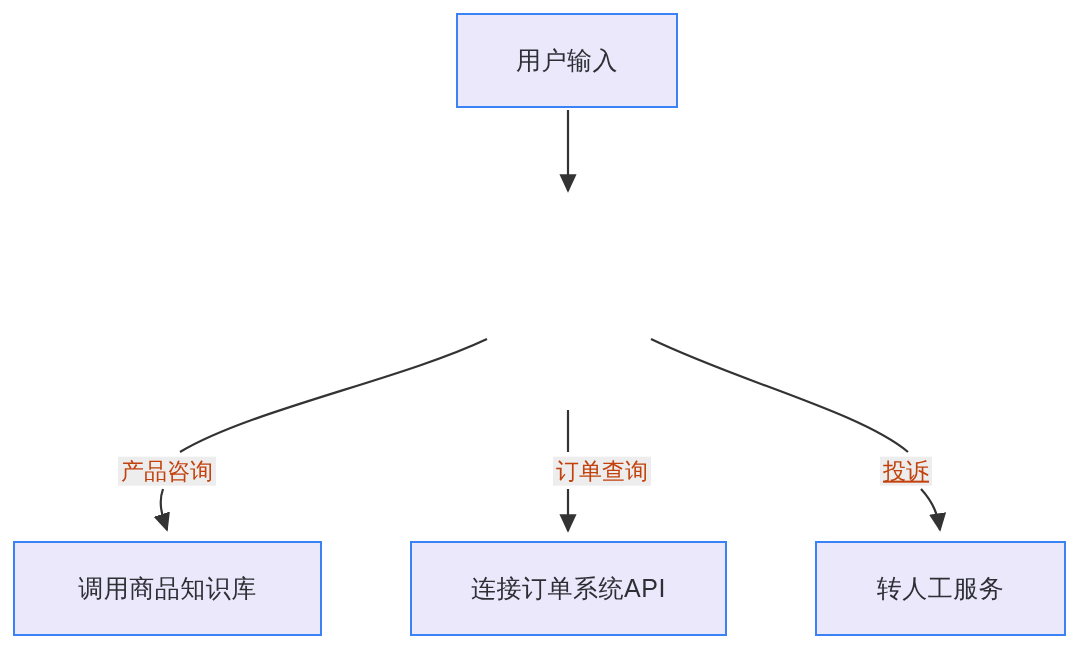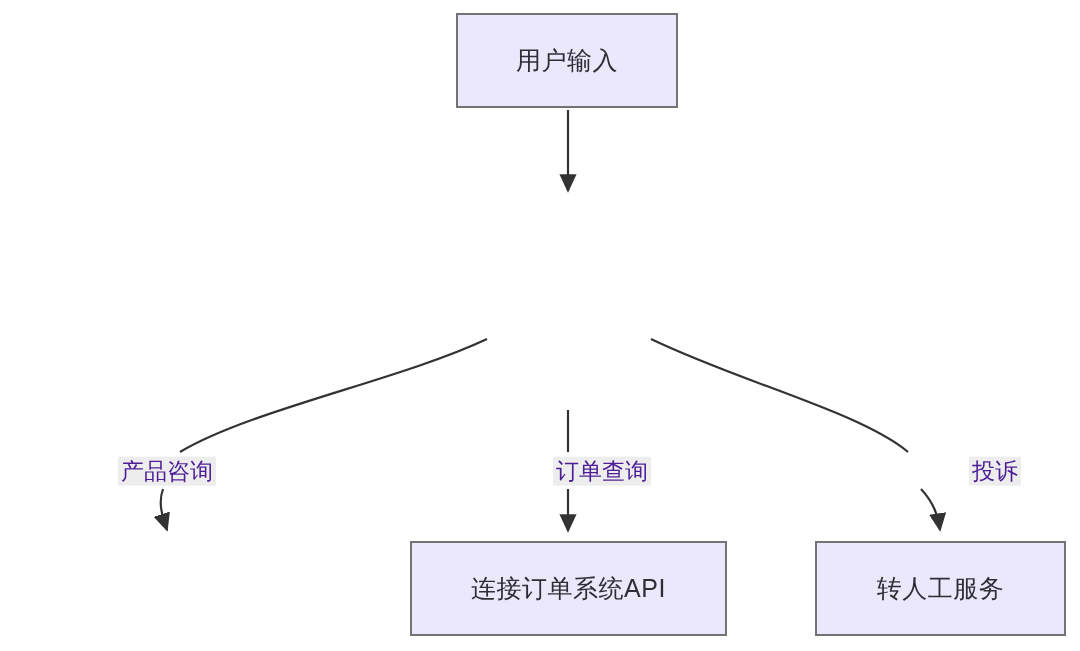--- a/index.html
+++ b/index.html
@@ -31,21 +31,21 @@
     position: absolute;
     box-sizing: border-box;
     display: flex;
     align-items: center;
     justify-content: center;
     color: #2e2e35;
     letter-spacing: 0.5px;
   }
   .node-rect {
     background: #ebe8fc;
-    border: 2px solid #737373;
+    border: 2px solid #3b82f6;
   }
   .node-label {
     position: relative;
     z-index: 3;
     font-size: 25px;
     line-height: 1;
     white-space: nowrap;
   }
   .node-diamond-wrap {
     position: absolute;
@@ -57,21 +57,21 @@
     position: absolute;
     left: 0;
     top: 0;
     width: 100%;
     height: 100%;
   }
   .edge-label {
     position: absolute;
     z-index: 4;
     background: #ededed;
-    color: #4c1d95;
+    color: #c2410c;
     font-size: 23px;
     line-height: 1.16;
     padding: 1px 3px;
     white-space: nowrap;
     transform: translate(-50%, -50%);
   }
 </style>
 </head>
 <body>
 
@@ -94,28 +94,31 @@
 
     <path d="M651,339 C740,382 860,412 908,452" fill="none" stroke="#333333" stroke-width="2.2"></path>
     <path d="M921,489 C934,503 938,516 940,530" fill="none" stroke="#333333" stroke-width="2.2" marker-end="url(#arrowhead)"></path>
   </svg>
 
   <div class="node node-rect" style="left:456px; top:13px; width:222px; height:95px;">
     <span class="node-label">用户输入</span>
   </div>
 
 
+  <div class="node node-rect" style="left:13px; top:541px; width:309px; height:95px;">
+    <span class="node-label">调用商品知识库</span>
+  </div>
 
   <div class="node node-rect" style="left:410px; top:541px; width:317px; height:95px;">
     <span class="node-label">连接订单系统API</span>
   </div>
 
   <div class="node node-rect" style="left:815px; top:541px; width:251px; height:95px;">
     <span class="node-label">转人工服务</span>
   </div>
 
   <div class="edge-label" style="left:167px; top:471px;">产品咨询</div>
 
   <div class="edge-label" style="left:602px; top:471px;">订单查询</div>
 
-  <div class="edge-label" style="left:995px; top:471px;">投诉</div>
+  <div class="edge-label" style="left:906px; top:471px;text-decoration:underline;">投诉</div>
 
 </div>
 
 </body></html>

